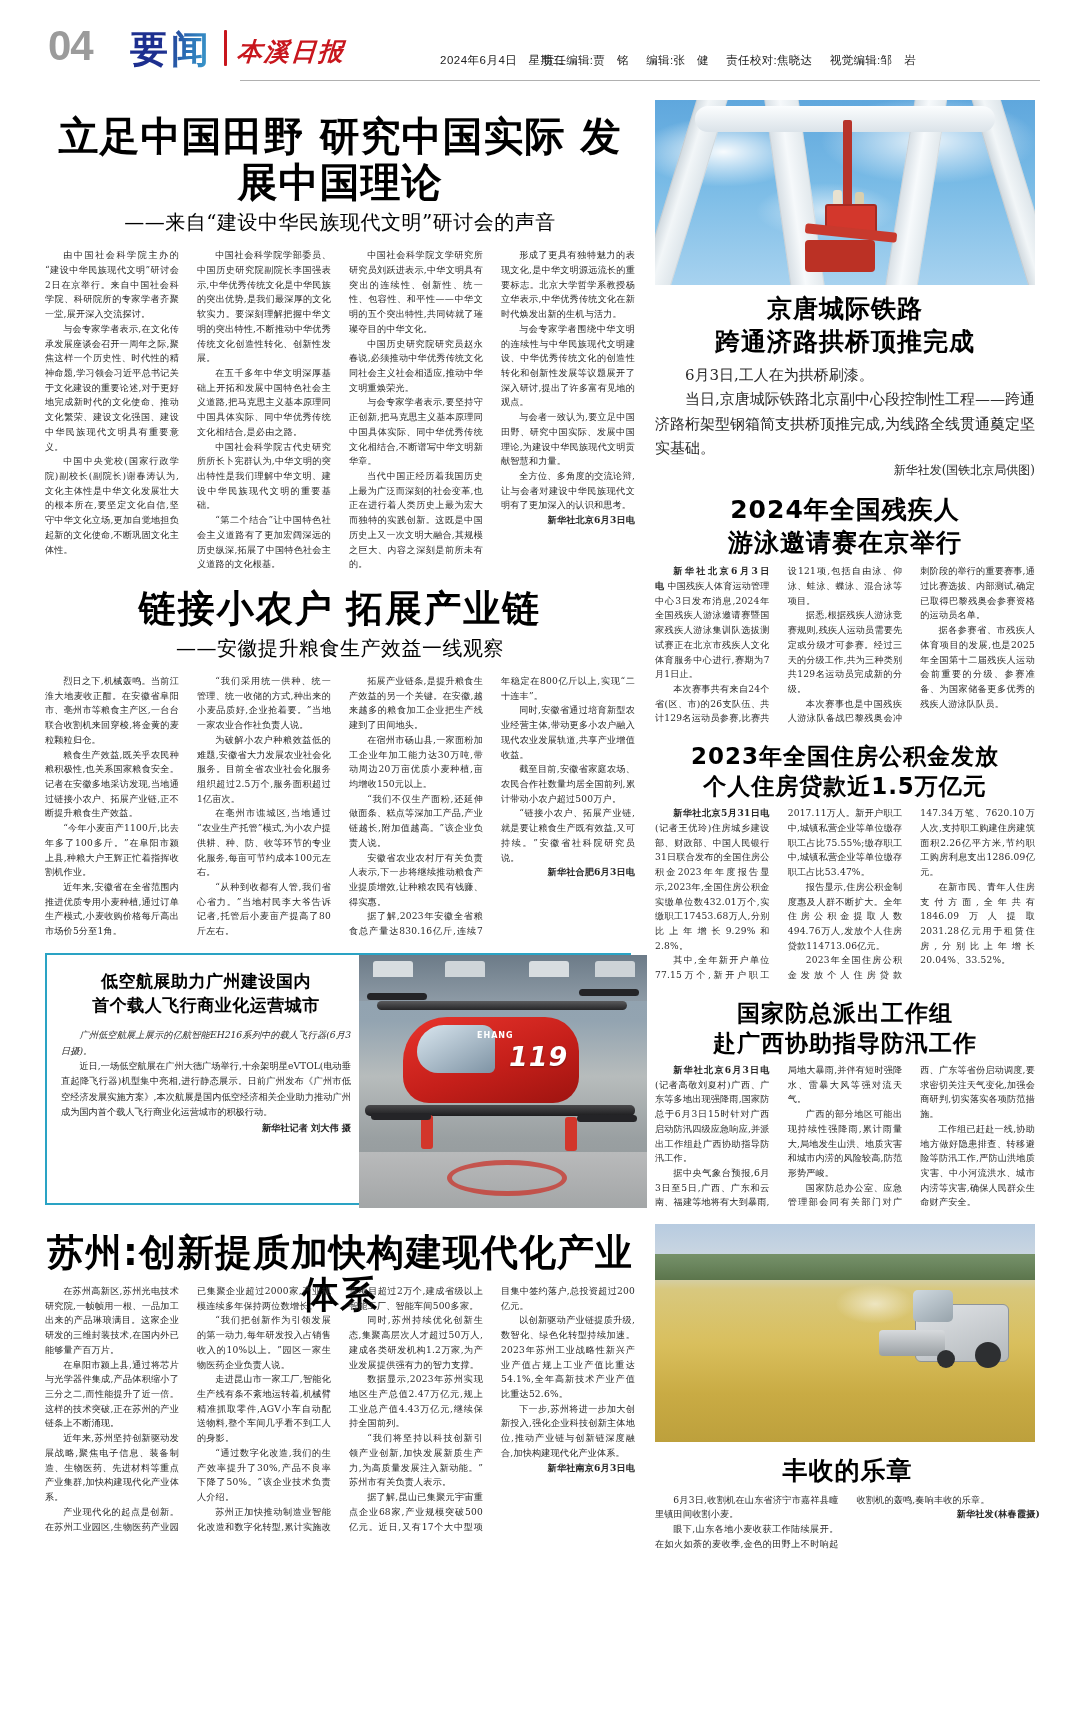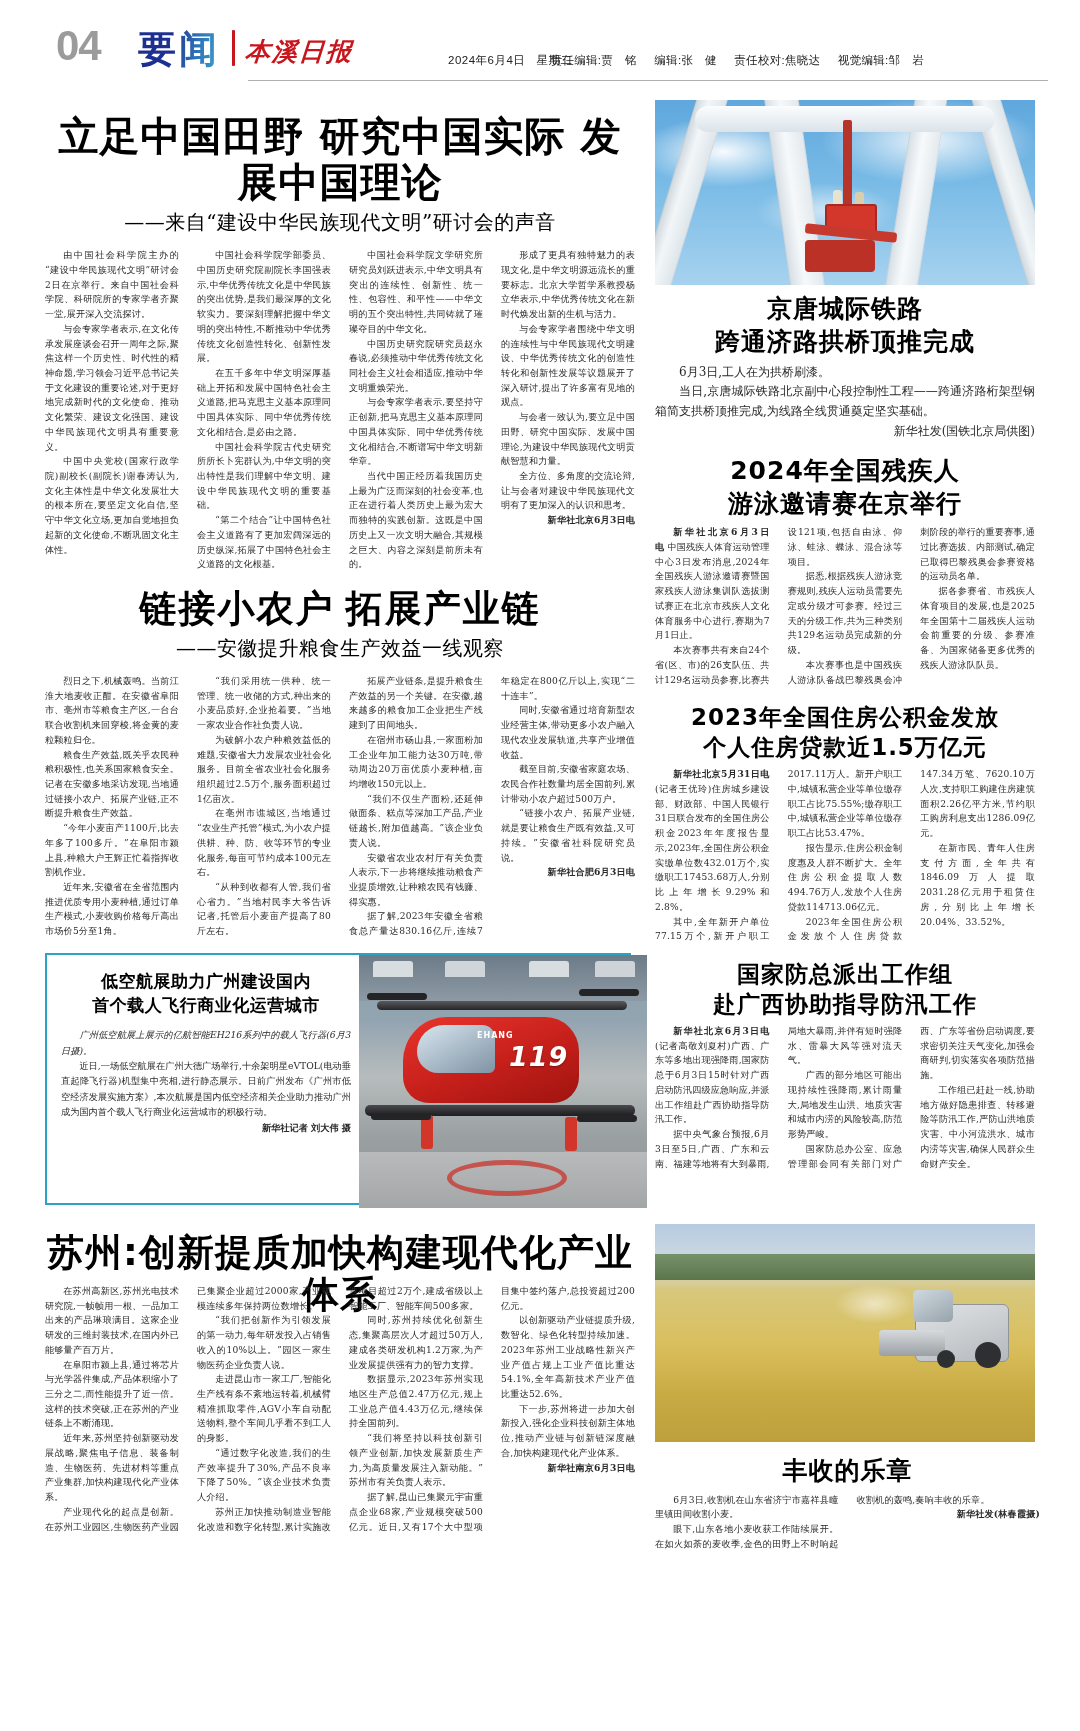--- a/index.html
+++ b/index.html
@@ -8,21 +8,21 @@
     width:1080px;height:1731px;
     background:#ffffff;
     font-family:"Liberation Serif","DejaVu Serif",serif;
     color:#1a1a1a;
     overflow:hidden;
     position:relative;
   }
   .page{position:relative;width:1080px;height:1731px;box-sizing:border-box;}
 
   
-  .masthead{position:absolute;left:8px;top:0;width:956px;height:92px;}
+  .masthead{position:absolute;left:0;top:0;width:956px;height:92px;}
   .folio{
     position:absolute;left:48px;top:22px;
     font-family:"Liberation Sans","DejaVu Sans",sans-serif;
     font-size:42px;font-weight:700;color:#9b9b9b;letter-spacing:-1px;
   }
   .nameplate{position:absolute;left:130px;top:30px;display:flex;align-items:flex-end;}
   .nameplate .yw{
     font-family:"DejaVu Serif","Liberation Serif",serif;
     font-size:38px;font-weight:700;line-height:1;
     letter-spacing:3px;
@@ -63,21 +63,21 @@
     font-weight:700;font-size:40px;line-height:1.14;
     text-align:center;letter-spacing:1px;color:#000;
     margin:14px 0 2px 0;
   }
   .hl-sub{
     font-family:"DejaVu Serif","Liberation Serif",serif;
     font-size:20px;text-align:center;color:#000;letter-spacing:.5px;
     margin:4px 0 12px 0;
   }
   .hl-sec{
-    font-family:Liberation Serif, serif;
+    font-family:Liberation Sans, sans-serif;
     font-weight:700;font-size:37px;line-height:1.16;
     text-align:center;letter-spacing:2px;color:#000;
     margin:16px 0 2px 0;
   }
   .hl-bottom{
     font-family:"DejaVu Sans","Liberation Sans",sans-serif;
     font-weight:700;font-size:37px;line-height:1.14;
     text-align:center;letter-spacing:1px;color:#000;
   }
 
@@ -188,21 +188,21 @@
 
   
   .cap-title{
     font-family:"DejaVu Sans","Liberation Sans",sans-serif;
     font-weight:700;font-size:25px;line-height:1.22;text-align:center;
     letter-spacing:1px;color:#000;margin:9px 0 6px 0;
   }
   .cap-title.sm{font-size:23px;}
   .cap-body{
     font-family:"DejaVu Serif","Liberation Serif",serif;
-    font-size:12px;line-height:1.62;text-align:justify;color:#2a2a2a;
+    font-size:15px;line-height:1.62;text-align:justify;color:#2a2a2a;
   }
   .cap-body p{margin:0;text-indent:2em;}
   .cap-credit{
     text-align:right;font-size:12px;margin-top:2px;
     font-family:"DejaVu Serif","Liberation Serif",serif;color:#2a2a2a;
   }
 
   
   .boxed{
     position:relative;margin-top:14px;border:2px solid #2aa3c4;

